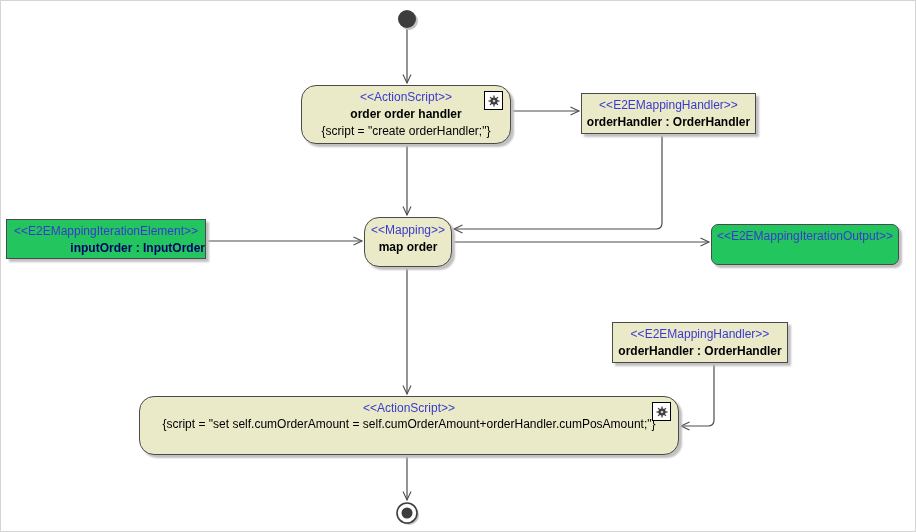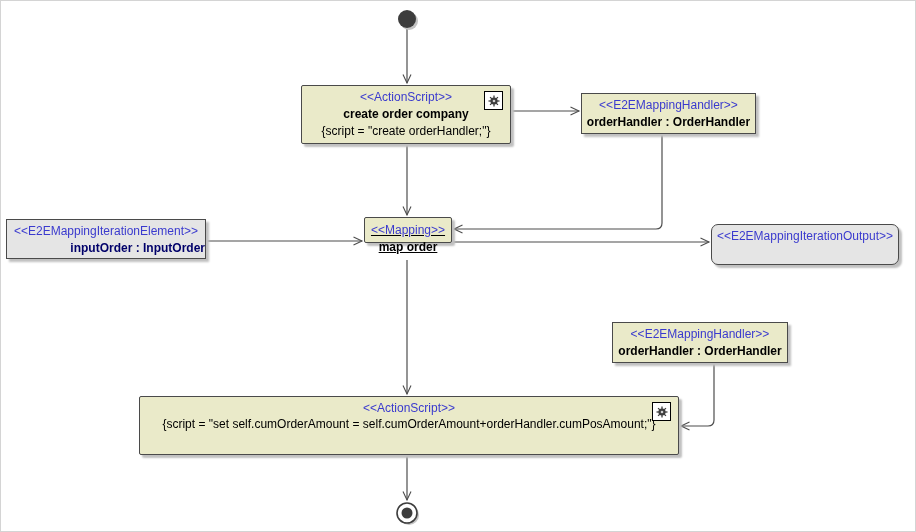--- a/index.html
+++ b/index.html
@@ -8,22 +8,22 @@
     border:1px solid #d4d4d4;box-sizing:border-box;overflow:hidden;
     font-family:"Liberation Sans",sans-serif;
   }
   #edges{position:absolute;left:0;top:0;z-index:1;}
   .node{
     position:absolute;box-sizing:border-box;z-index:2;
     border:1px solid #4a4a4a;text-align:center;
     box-shadow:3px 3px 2px #c0c0c0;padding-top:3px;
   }
   .khaki{background:#eaeac9;}
-  .lavender{background:#e5e5e5;}
-  .rounded{border-radius:2px;}
+  .lavender{background:#22c55e;}
+  .rounded{border-radius:15px;}
   .stereotype{color:#3a3ace;font-size:12px;line-height:16px;white-space:nowrap;}
   .node-name{font-weight:bold;font-size:12px;line-height:18px;color:#000;white-space:nowrap;}
   .lavender .node-name{color:#00006a;text-align:right;}
   .script-line{font-size:12px;line-height:17px;color:#000;white-space:nowrap;}
   .icon-box{
     position:absolute;right:7px;top:5px;width:17px;height:17px;
     border:1px solid #000;background:#fff;
     display:flex;align-items:center;justify-content:center;
   }
 </style>
@@ -67,30 +67,30 @@
           <line x1="6" y1="0.5" x2="6" y2="11.5"></line>
             <line x1="0.5" y1="6" x2="11.5" y2="6"></line>
           <line x1="2.1" y1="2.1" x2="9.9" y2="9.9"></line>
             <line x1="9.9" y1="2.1" x2="2.1" y2="9.9"></line>
         </g>
         <circle cx="6" cy="6" r="3.6" fill="#3d3d3d"></circle>
         <circle cx="6" cy="6" r="1.3" fill="#cfcfcf"></circle>
       </svg>
     </div>
     <div class="stereotype">&lt;&lt;ActionScript&gt;&gt;</div>
-    <div class="node-name">create order company</div>
+    <div class="node-name">order order handler</div>
     <div class="script-line">{script = "create orderHandler;"}</div>
   </div>
 
   <div class="node khaki" style="left:580px;top:92px;width:175px;height:41px;">
     <div class="stereotype">&lt;&lt;E2EMappingHandler&gt;&gt;</div>
     <div class="node-name">orderHandler : OrderHandler</div>
   </div>
 
-  <div class="node khaki rounded" style="left:363px;top:216px;width:88px;height:26px;padding-top:4px;text-decoration:underline;">
+  <div class="node khaki rounded" style="left:363px;top:216px;width:88px;height:50px;padding-top:4px;">
     <div class="stereotype">&lt;&lt;Mapping&gt;&gt;</div>
     <div class="node-name">map order</div>
   </div>
 
   <div class="node lavender" style="left:5px;top:218px;width:200px;height:40px;">
     <div class="stereotype">&lt;&lt;E2EMappingIterationElement&gt;&gt;</div>
     <div class="node-name">inputOrder : InputOrder</div>
   </div>
 
   <div class="node lavender" style="left:710px;top:223px;width:188px;height:41px;border-radius:7px;">

